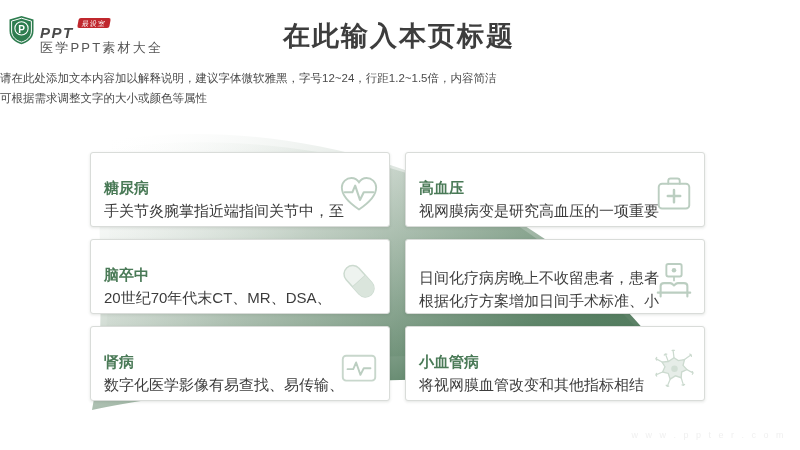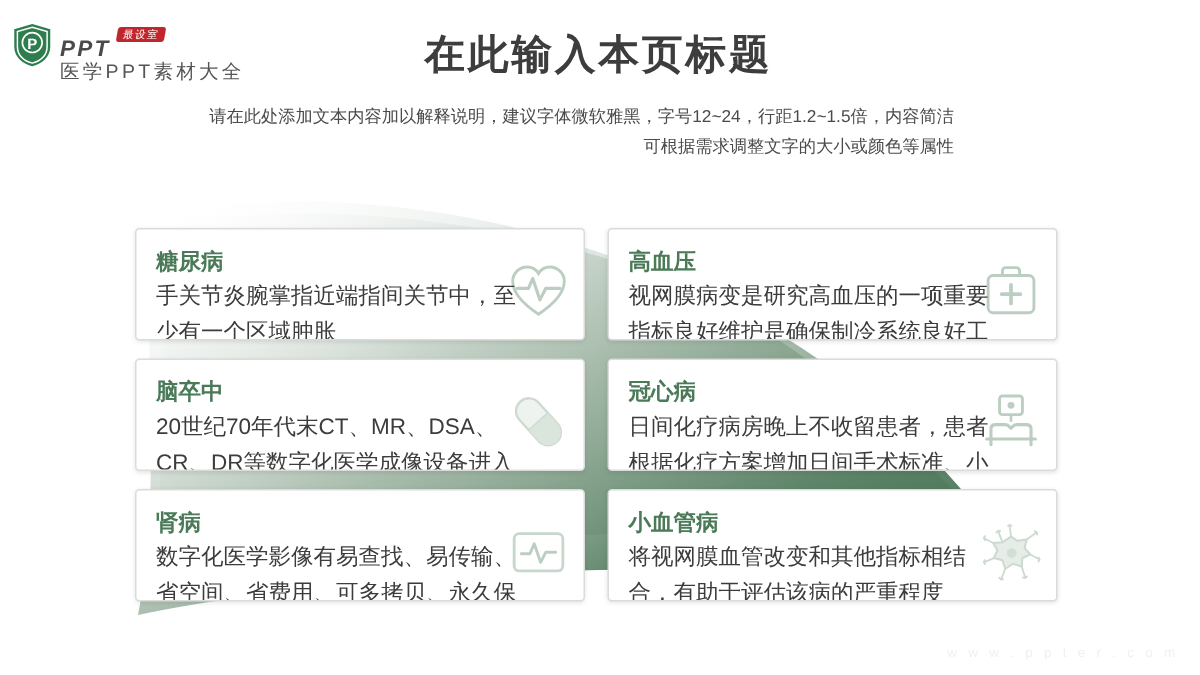--- a/index.html
+++ b/index.html
@@ -69,21 +69,21 @@
     font-size:27px;
     font-weight:bold;
     color:#3d3d3d;
     letter-spacing:2px;
     z-index:4;
   }
   #subtitle {
     position:absolute;
     top:68px; left:0;
     width:636px;
-    text-align:right;
+    text-align:left;
     font-size:11.5px;
     color:#4a4a4a;
     line-height:1.75;
     z-index:4;
   }
   #subtitle .line { display:block; }
 
   
   #cards {
     position:absolute;
@@ -95,21 +95,21 @@
     column-gap:15px;
     row-gap:12px;
     z-index:3;
   }
   .card {
     position:relative;
     background:#ffffff;
     border:1px solid #d9dcd9;
     border-radius:3px;
     box-shadow:0 1px 3px rgba(60,70,60,.14);
-    padding:13px 12px 8px 13px;
+    padding:26px 12px 8px 13px;
     overflow:hidden;
   }
   .card-title {
     font-size:15px;
     font-weight:bold;
     color:#4a7a57;
     line-height:1.15;
     margin-bottom:3px;
     position:relative;
     z-index:2;
@@ -220,21 +220,20 @@
         <g transform="rotate(-42 22 22)">
           <rect x="13" y="3" width="18" height="38" rx="9" fill="#dfe8e0" stroke="#9ab7a1" stroke-width="1.6"></rect>
           <path d="M13 22 L31 22" stroke="#9ab7a1" stroke-width="1.6"></path>
           <path d="M13 22 L13 32 C13 37 17 41 22 41 C27 41 31 37 31 32 L31 22 Z" fill="#b6ccbb"></path>
         </g>
       </svg>
     </span>
   </div>
 
   <div class="card">
-    <div class="card-title">冠心病</div>
     <div class="card-body">日间化疗病房晚上不收留患者，患者根据化疗方案增加日间手术标准、小血管病</div>
     <span class="card-icon">
       <svg viewBox="0 0 44 44">
         <rect x="14" y="4" width="16" height="13" rx="2" fill="none" stroke="#7a9e84" stroke-width="2"></rect>
         <circle cx="22" cy="10.5" r="2.4" fill="#7a9e84"></circle>
         <path d="M22 17 L22 22" stroke="#7a9e84" stroke-width="1.8"></path>
         <path d="M8 34 L8 27 C8 25 9.5 24 11.5 24 L18 24 C20 24 21 25.5 22 26.5 C23 25.5 24 24 26 24 L32.5 24 C34.5 24 36 25 36 27 L36 34" fill="none" stroke="#7a9e84" stroke-width="2.2" stroke-linejoin="round"></path>
         <path d="M5 34 L39 34 M8 34 L8 38 M36 34 L36 38" fill="none" stroke="#7a9e84" stroke-width="2.2" stroke-linecap="round"></path>
       </svg>
     </span>

